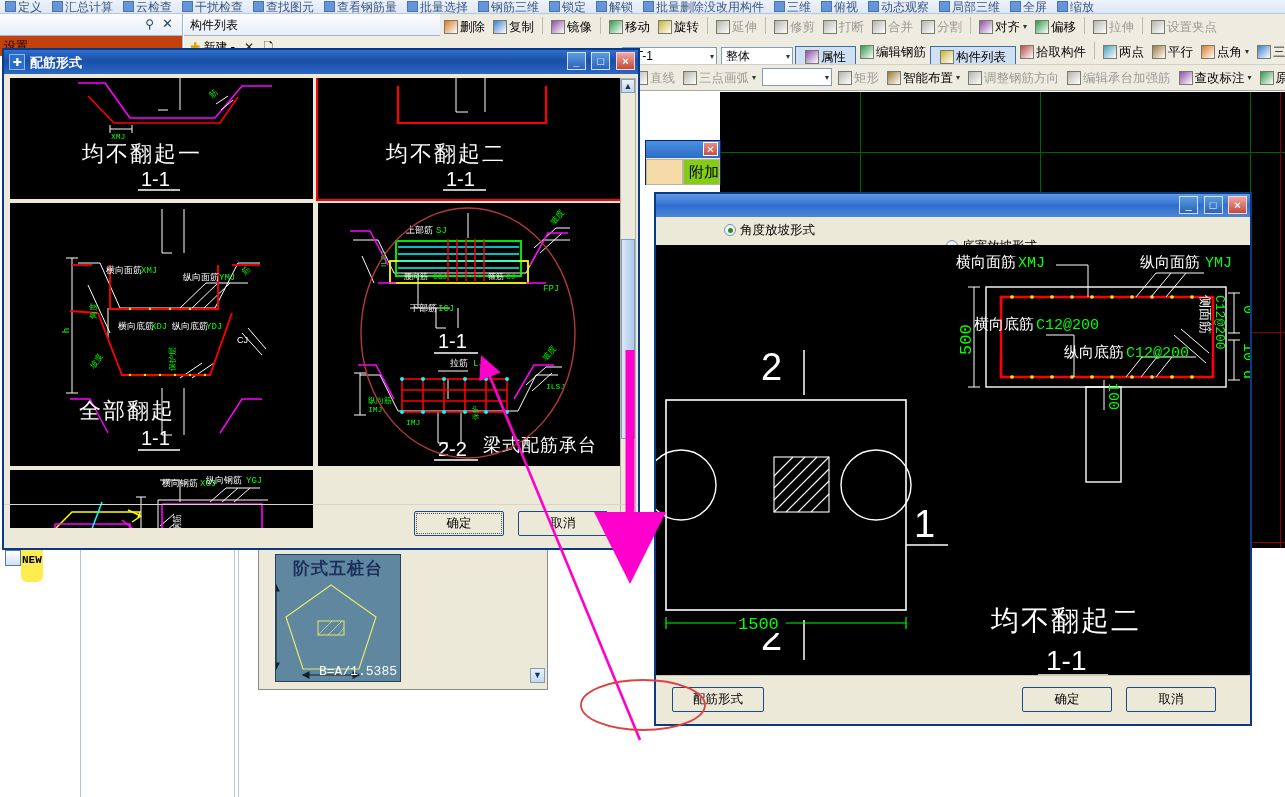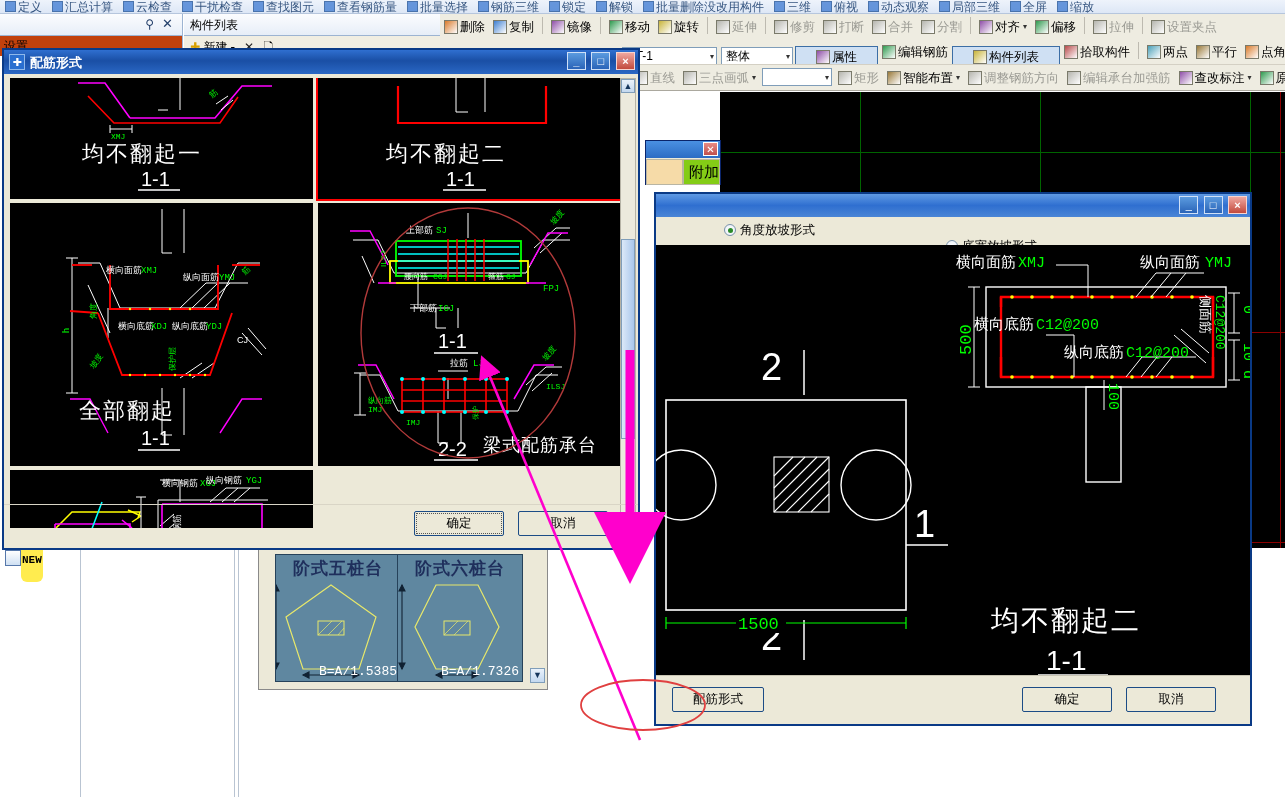--- a/index.html
+++ b/index.html
@@ -71,21 +71,21 @@
     vertical-align:-3px; margin:0 4px; }
   .tbrow .ico { display:inline-block; width:14px; height:14px; vertical-align:-3px; margin-right:2px; }
   .tbrow .caret { display:inline-block; font-size:8px; color:#333; margin-left:3px; vertical-align:2px; }
   .combo {
     display:inline-block; height:18px; line-height:17px; background:#fff;
     border:1px solid #7f9db9; vertical-align:-4px; font-size:12px;
     padding:0 14px 0 4px; position:relative; margin:0 2px;
   }
   .combo:after { content:"\25BE"; position:absolute; right:2px; top:0; font-size:8px; color:#333; }
   .btn-tgl {
-    display:inline-block; height:21px; line-height:20px; padding:0 20px;
+    display:inline-block; height:21px; line-height:20px; padding:0 9px;
     border:1px solid #3c6ea5; background:#cfe0f3; vertical-align:-5px;
   }
 
   
   #left-white { position:absolute; left:0; top:548px; width:1285px; height:249px; background:#fff; }
   .vline { position:absolute; background:#b9c4d2; width:1px; }
 
   
   #new-badge { position:absolute; left:5px; top:550px; width:60px; height:18px; }
   #new-badge .gico { width:16px;height:16px;display:inline-block;border:1px solid #5577aa;
@@ -262,39 +262,20 @@
         <line x1="0" y1="8" x2="0" y2="92"></line>
         <polygon points="0,8 -3,14 3,14" fill="#123"></polygon>
         <polygon points="0,92 -3,86 3,86" fill="#123"></polygon>
         <line x1="27" y1="98" x2="83" y2="98"></line>
         <polygon points="27,98 33,95 33,101" fill="#123"></polygon>
         <polygon points="83,98 77,95 77,101" fill="#123"></polygon>
       </g>
       <text x="-4" y="52" fill="#123" font-size="11" font-family="Liberation Sans" transform="rotate(-90,-4,52)">A</text>
     </svg>
     <div class="formula">B=A/1.5385</div>
-  </div>
-  <div class="thumb" id="th1" style="left:138px;">
-    <div class="ttl">阶式六桩台</div>
-    <svg width="126" height="104" viewBox="0 0 126 104">
-      <polygon points="38,8 80,8 101,50 80,92 38,92 17,50" fill="none" stroke="#e8e86a" stroke-width="1.2"></polygon>
-      <rect x="46" y="44" width="26" height="14" fill="none" stroke="#e8e86a" stroke-width="1"></rect>
-      <line x1="46" y1="58" x2="60" y2="44" stroke="#e8e86a" stroke-width=".7"></line>
-      <line x1="56" y1="58" x2="70" y2="44" stroke="#e8e86a" stroke-width=".7"></line>
-      <g stroke="#123" stroke-width="1.1" fill="none">
-        <line x1="4" y1="8" x2="4" y2="92"></line>
-        <polygon points="4,8 1,14 7,14" fill="#123"></polygon>
-        <polygon points="4,92 1,86 7,86" fill="#123"></polygon>
-        <line x1="38" y1="98" x2="80" y2="98"></line>
-        <polygon points="38,98 44,95 44,101" fill="#123"></polygon>
-        <polygon points="80,98 74,95 74,101" fill="#123"></polygon>
-      </g>
-      <text x="0" y="52" fill="#123" font-size="11" font-family="Liberation Sans" transform="rotate(-90,0,52)">A</text>
-    </svg>
-    <div class="formula">B=A/1.7326</div>
   </div>
   <div id="thumb-scroll">▼</div>
 </div>
 
 <div id="dlg-right">
   <div class="titlebar">
     <div class="wbtns">
       <span class="wbtn">_</span>
       <span class="wbtn">□</span>
       <span class="wbtn close">×</span>

